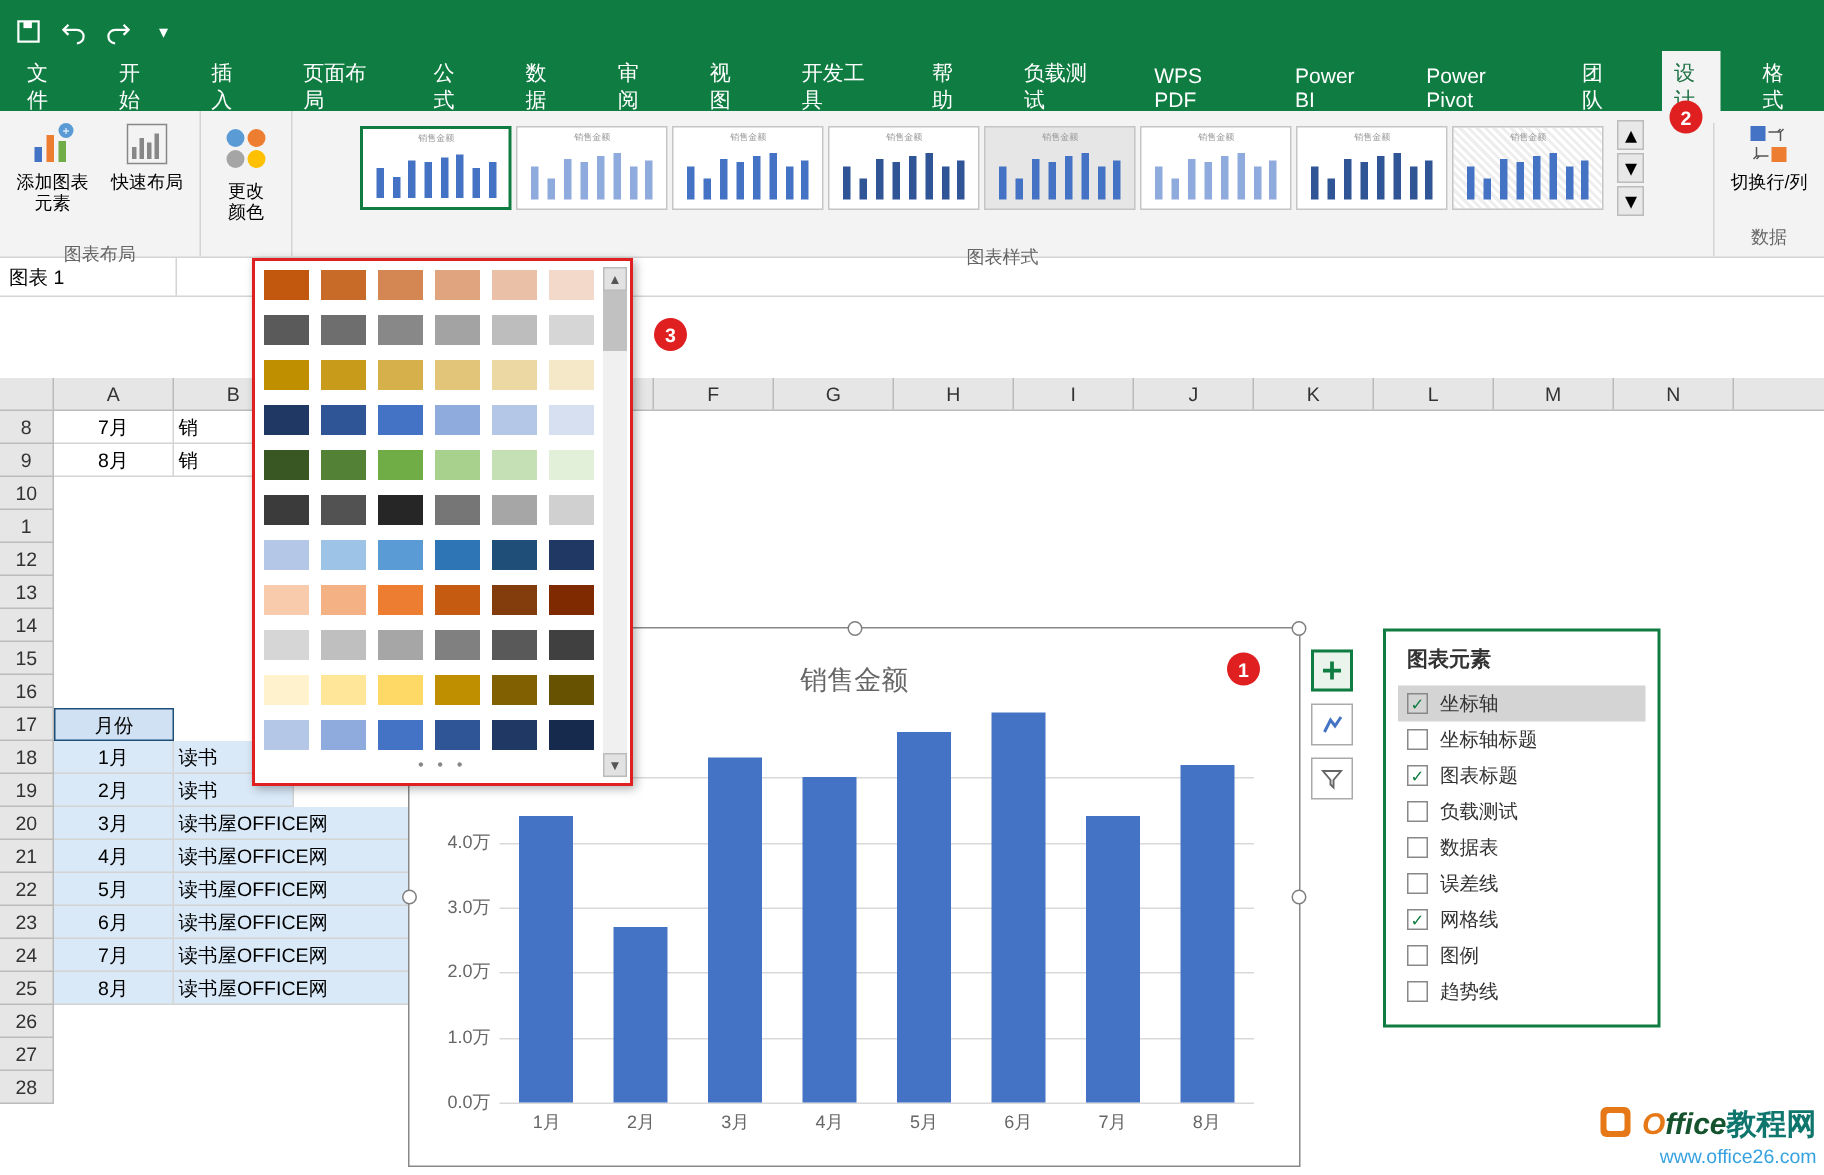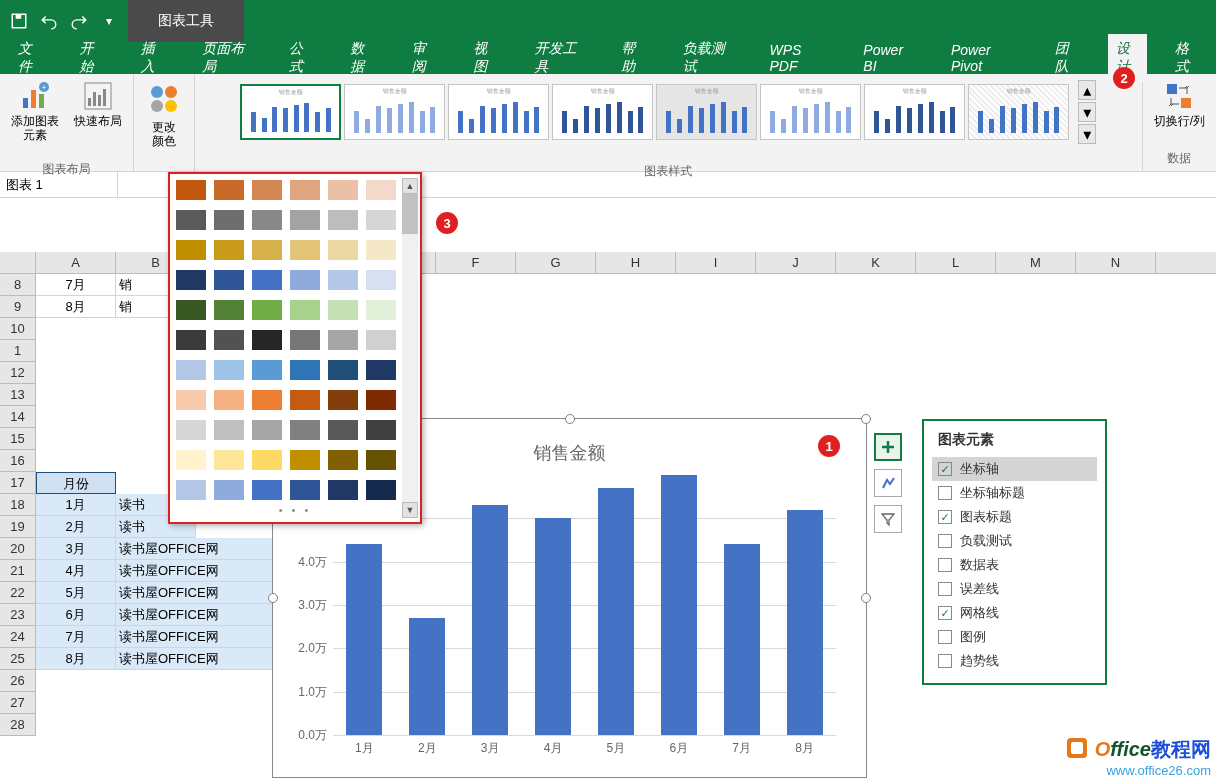--- a/index.html
+++ b/index.html
@@ -7,21 +7,21 @@
 
 
 .titlebar { height: 42px; background: #0f7c41; display: flex; align-items: center; color: #fff; font-size: 12px; }
 .qat { display: flex; gap: 12px; padding: 0 10px; }
 .qat-item { width: 18px; height: 18px; display: flex; align-items: center; justify-content: center; }
 .title-center { flex: 1; text-align: center; font-size: 14px; }
 .tool-tab { background: #4a4a4a; padding: 4px 30px; font-size: 14px; height: 42px; display: flex; align-items: center; }
 
 
 .ribbon-tabs { height: 32px; background: #0f7c41; display: flex; align-items: center; padding: 0 10px; gap: 20px; color: #fff; font-size: 14px; }
-.ribbon-tab { padding: 6px 8px; cursor: pointer; font-style: italic; }
+.ribbon-tab { padding: 6px 8px; cursor: pointer; }
 .ribbon-tab.active { background: #f3f3f3; color: #217346; }
 .ribbon-tab-design { position: relative; }
 .ribbon-tab-right { margin-left: auto; display: flex; gap: 20px; }
 
 
 .ribbon { height: 98px; background: #f3f3f3; border-bottom: 1px solid #d4d4d4; display: flex; }
 .ribbon-group { border-right: 1px solid #d4d4d4; padding: 3px 5px 2px; display: flex; flex-direction: column; align-items: center; }
 .ribbon-group-items { display: flex; gap: 3px; flex: 1; }
 .ribbon-group-label { font-size: 12px; color: #666; padding: 2px; margin-top: 14px; }
 .big-button { display: flex; flex-direction: column; align-items: center; gap: 2px; padding: 3px 6px; cursor: pointer; font-size: 12px; text-align: center; line-height: 14px; }
@@ -89,21 +89,21 @@
 .cep-item.highlight { background: #d4d4d4; margin: 0 -6px; padding: 3px 6px; }
 
 
 .badge { position: absolute; width: 22px; height: 22px; border-radius: 50%; background: #e02020; color: #fff; font-size: 13px; font-weight: bold; display: flex; align-items: center; justify-content: center; z-index: 200; }
 
 
 .watermark { position: absolute; right: 5px; bottom: 5px; text-align: right; }
 .wm-title { font-size: 20px; font-weight: bold; }
 .wm-o { color: #e67817; font-style: italic; }
 .wm-office { color: #14532d; font-style: italic; }
-.wm-jiaocheng { color: #1d4ed8; margin-top: 30px; }
+.wm-jiaocheng { color: #0f766e; margin-top: 30px; }
 .wm-url { color: #36a3e0; font-size: 13px; }
 
 
 .mini-bars { position: absolute; left: 6px; right: 6px; bottom: 6px; top: 12px; display: flex; align-items: flex-end; justify-content: space-around; }
 .mini-bars div { width: 5px; }
 .thumb-title { position: absolute; top: 2px; left: 0; right: 0; text-align: center; font-size: 6px; color: #999; }
 </style>
 </head>
 <body>
 
@@ -120,21 +120,20 @@
           <path d="M5 4 L2 7 L5 10 M2 7 H10 A4 4 0 0 1 10 15" fill="none" stroke="#fff" stroke-width="1.3"></path>
         </svg>
       </div>
     <div class="qat-item">
         <svg viewBox="0 0 16 16">
           <path d="M11 4 L14 7 L11 10 M14 7 H6 A4 4 0 0 0 6 15" fill="none" stroke="#fff" stroke-width="1.3"></path>
         </svg>
       </div>
     <div class="qat-item">▾</div>
   </div>
-  <div class="tool-tab">图表工具</div>
 </div>
 
 <div class="ribbon-tabs">
   <span class="ribbon-tab">文件</span>
   <span class="ribbon-tab">开始</span>
   <span class="ribbon-tab">插入</span>
   <span class="ribbon-tab">页面布局</span>
   <span class="ribbon-tab">公式</span>
   <span class="ribbon-tab">数据</span>
   <span class="ribbon-tab">审阅</span>

